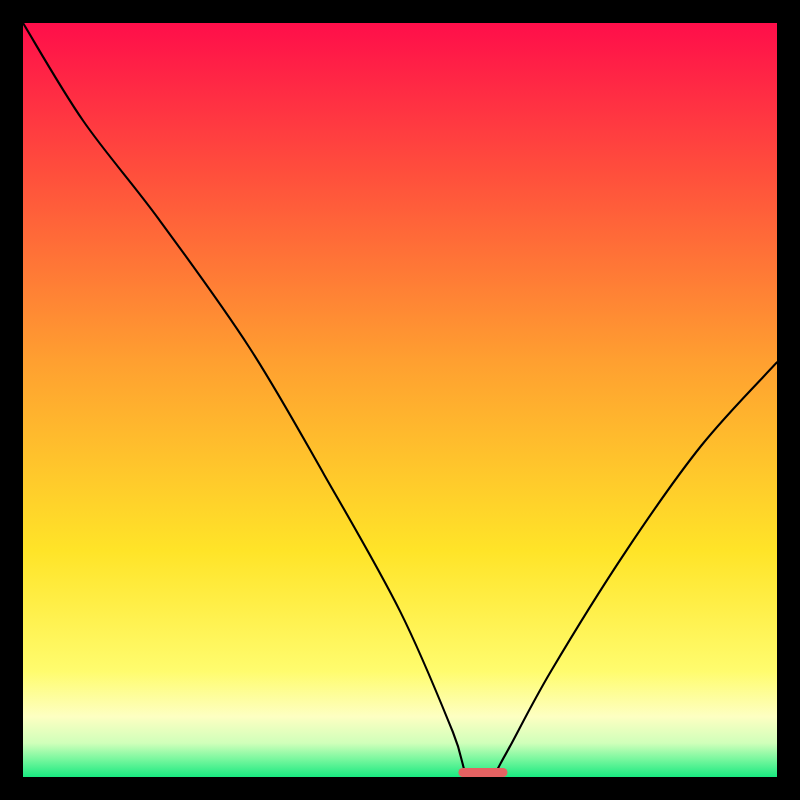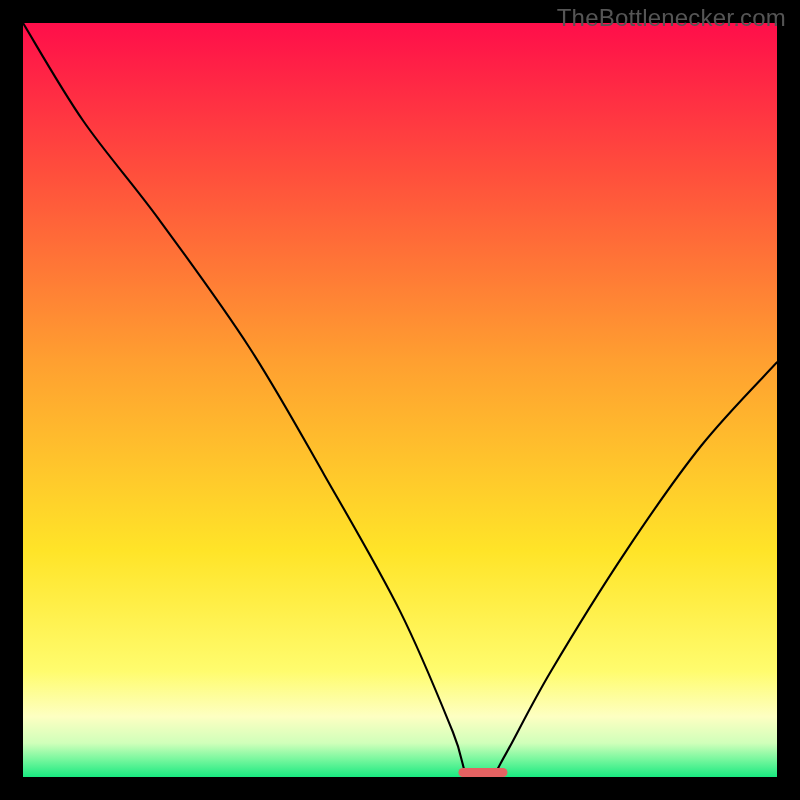--- a/index.html
+++ b/index.html
@@ -52,14 +52,13 @@
           <stop offset="95.5%" stop-color="#d0ffba"></stop>
           <stop offset="97.5%" stop-color="#7ef8a0"></stop>
           <stop offset="100%" stop-color="#19e980"></stop>
         </linearGradient>
     </defs>
     <rect x="0" y="0" width="754" height="754" fill="url(#bg)"></rect>
     <path id="curve" fill="none" stroke="#000" stroke-width="2.1" stroke-linejoin="round" stroke-linecap="round" d="M 0 0 C 10.053333333333333 16.336666666666662 37.7 65.34666666666666 60.32 98.01999999999998 C 82.94 130.6933333333333 108.07333333333334 158.33999999999995 135.72 196.03999999999996 C 163.36666666666667 233.73999999999998 198.5533333333333 281.49333333333334 226.2 324.22 C 253.84666666666666 366.9466666666667 276.4666666666667 408.41666666666663 301.6 452.4 C 326.73333333333335 496.3833333333333 355.63666666666666 545.3933333333333 377 588.12 C 398.36333333333334 630.8466666666667 418.46999999999997 681.1133333333333 429.78 708.76 C 441.09 736.4066666666666 438.5766666666666 746.46 444.85999999999996 754 C 451.1433333333333 761.54 461.19666666666666 757.77 467.48 754 C 473.7633333333334 750.23 472.50666666666666 748.9733333333334 482.56 731.38 C 492.61333333333334 713.7866666666666 507.69333333333327 682.3699999999999 527.8 648.4399999999999 C 547.9066666666666 614.51 578.0666666666667 565.5 603.2 527.8 C 628.3333333333334 490.09999999999997 653.4666666666667 453.6566666666667 678.6 422.24 C 703.7333333333333 390.8233333333333 741.4333333333334 353.1233333333333 754 339.29999999999995"></path>
     <rect id="marker" height="9" rx="4.5" ry="4.5" x="435.435" y="745" width="49.010000000000005" fill="#e46262"></rect>
   </svg>
 
-  <div class="watermark">TheBottlenecker.com</div>
 </div>
 
 </body></html>

